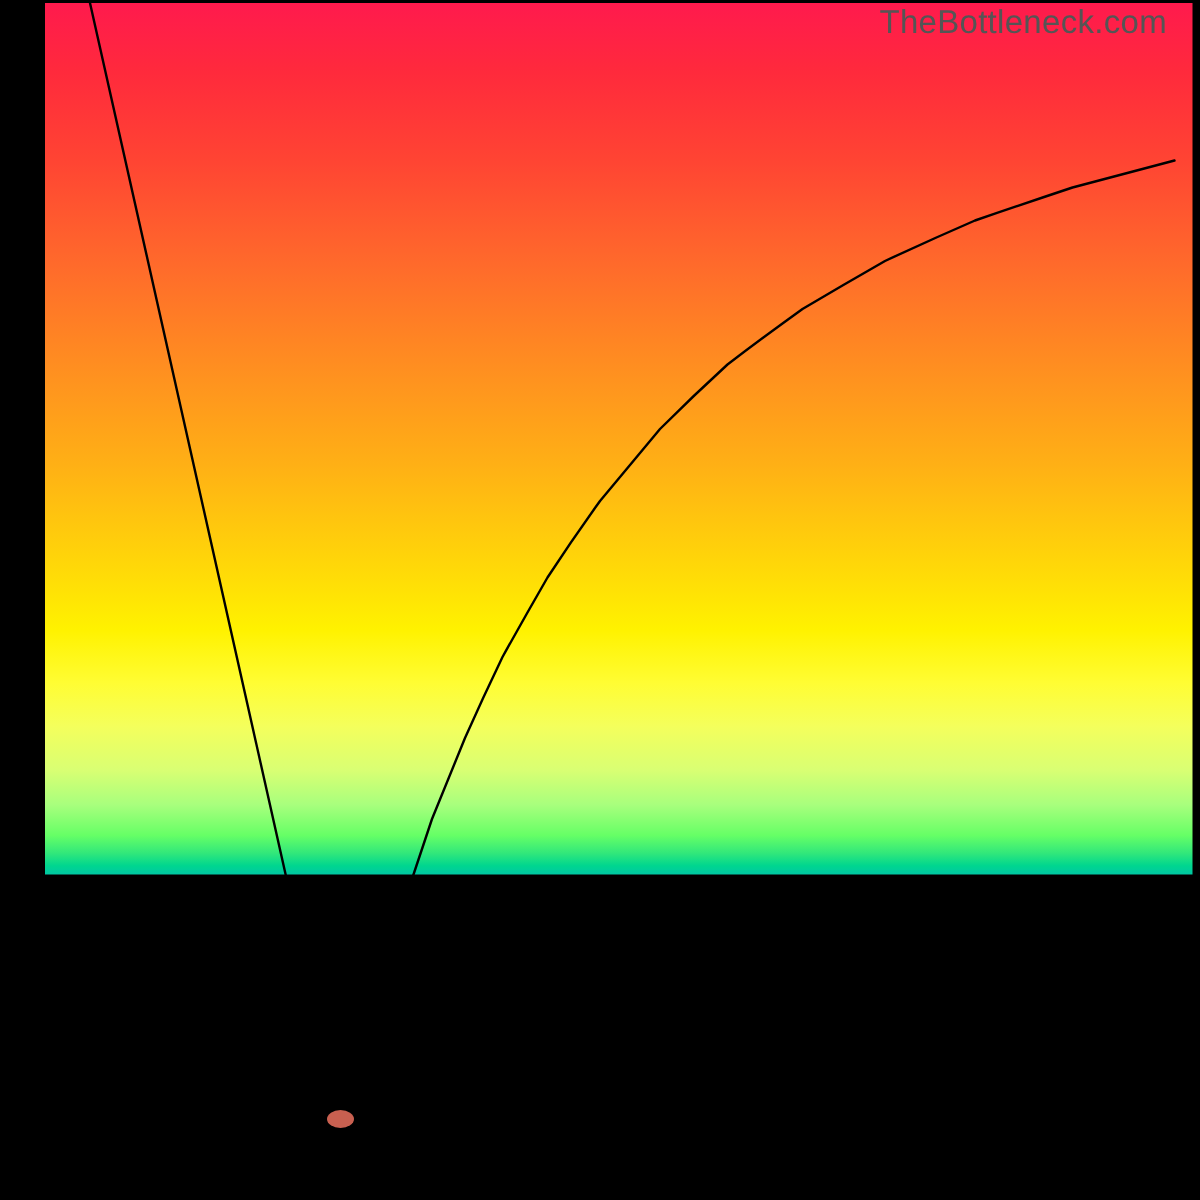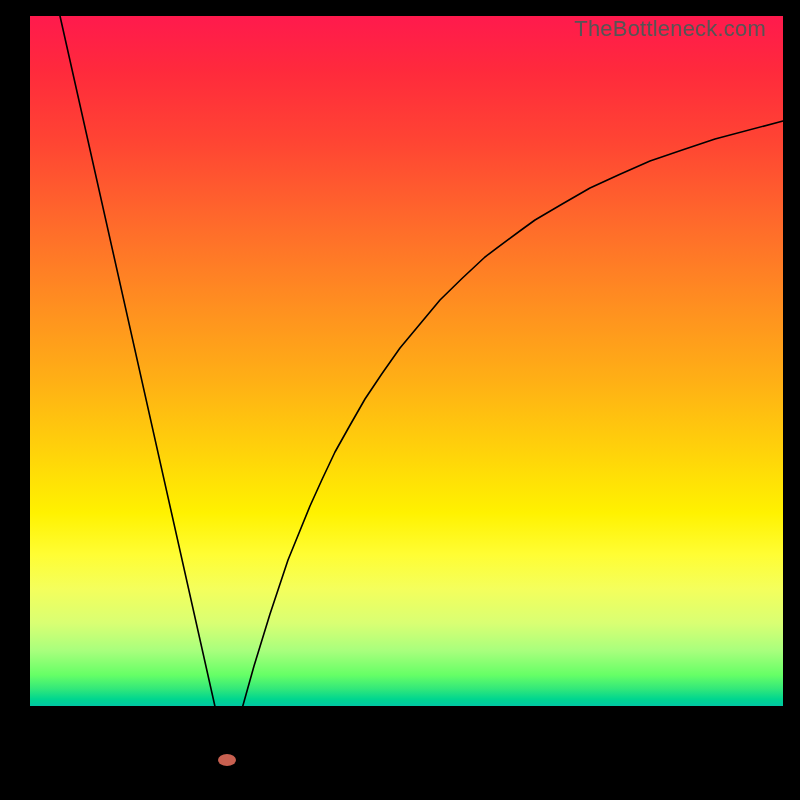--- a/index.html
+++ b/index.html
@@ -13,43 +13,44 @@
   }
   .frame {
     width: 800px;
     height: 800px;
     background: #000;
     position: relative;
   }
   .plot-area {
     position: absolute;
     left: 30px;
-    top: 16px;
+    top: 2px;
     width: 753px;
-    height: 690px;
+    height: 581px;
     
     background: linear-gradient(
       to bottom,
       #ff1a4d 0%,
       #ff2a3c 8%,
       #ff4433 18%,
       #ff6a2b 30%,
       #ff8f20 42%,
       #ffb015 53%,
       #ffd20a 63%,
       #fff200 72%,
       #fffd33 78%,
       #f4ff5c 83%,
       #d9ff73 88%,
       #a8ff7d 92%,
       #66ff66 95.5%,
       #33e87a 97.5%,
       #00d68f 99%,
       #00c7a3 100%
     );
+    padding-left: 12px;
   }
   .plot-area svg {
     position: absolute;
     left: 0;
     top: 0;
     width: 753px;
     height: 758px;
     overflow: visible;
   }
   .watermark {

